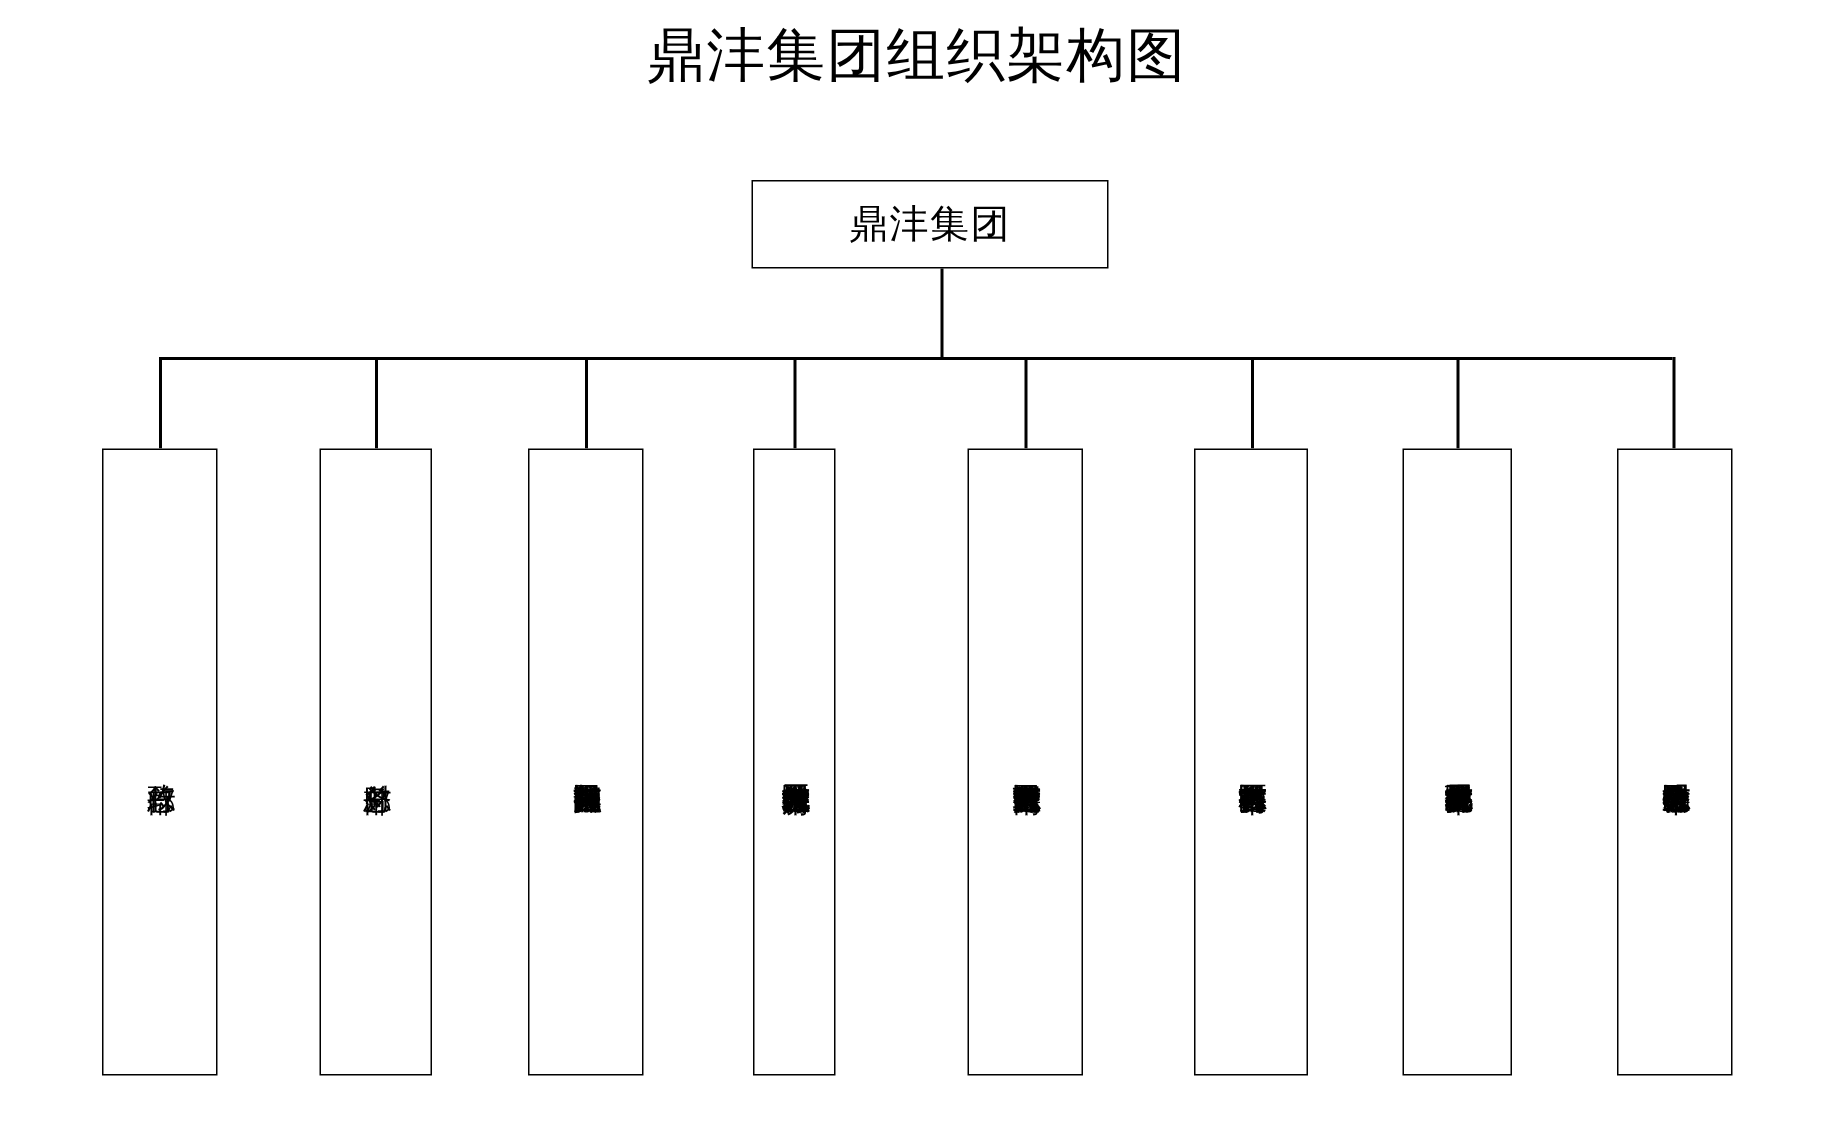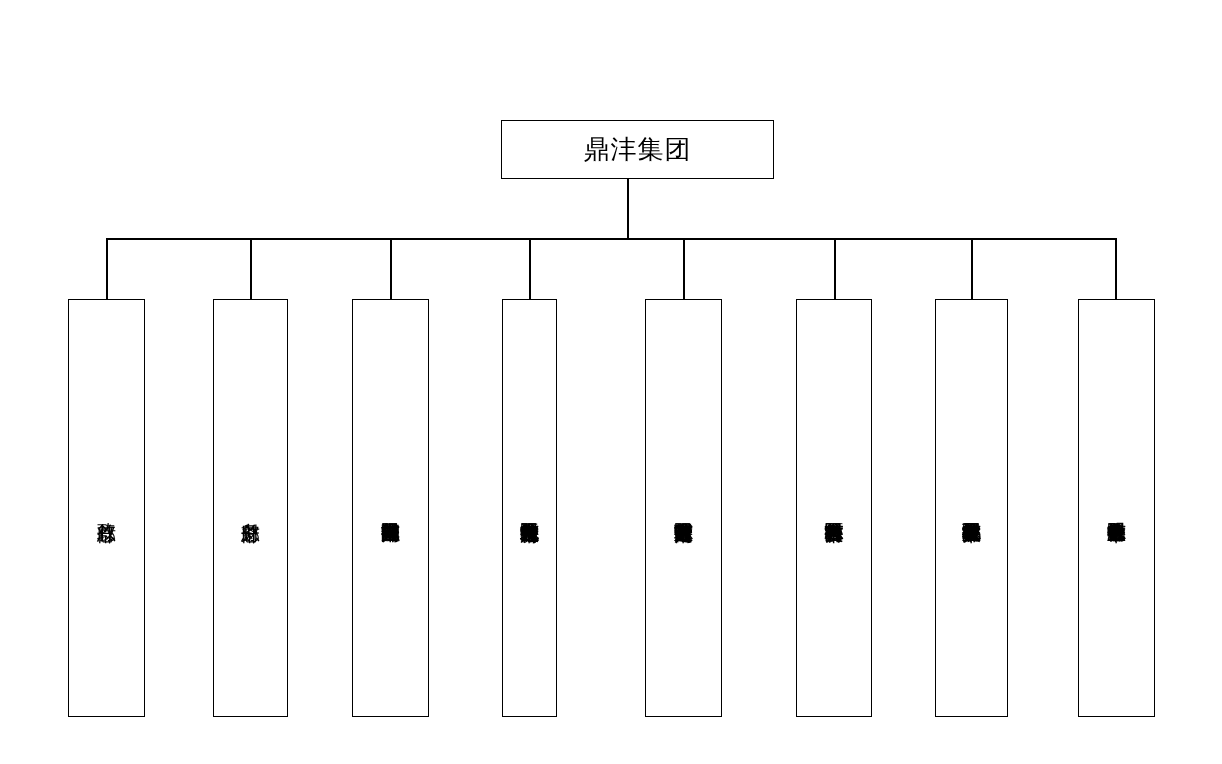--- a/index.html
+++ b/index.html
@@ -40,21 +40,21 @@
   .node-box {
     position: absolute;
     box-sizing: border-box;
     border: 1.4px solid #000000;
     background: #ffffff;
   }
 
   #root-box {
     left: 501px;
     top: 120px;
-    width: 273px;
+    width: 238px;
     height: 59px;
     display: flex;
     align-items: center;
     justify-content: center;
   }
   #root-box .root-label {
     font-family: "Liberation Serif", "DejaVu Serif", serif;
     font-size: 26px;
     line-height: 30px;
     letter-spacing: 1px;
@@ -86,20 +86,21 @@
     background: #000000;
   }
   .conn-v { width: 1.6px; }
   .conn-h { height: 1.6px; }
 </style>
 </head>
 <body>
 
 <div id="chart-root">
 
+  <div id="chart-title">鼎沣集团组织架构图</div>
 
   <div id="root-box" class="node-box">
     <span class="root-label">鼎沣集团</span>
   </div>
 
   <div class="conn conn-v" style="left:627.2px; top:179px; height:60px;"></div>
 
   <div class="conn conn-h" style="left:106px; top:238.2px; width:1009px;"></div>
 
   <div class="conn conn-v" style="left:106px; top:238.2px; height:61px;"></div>

